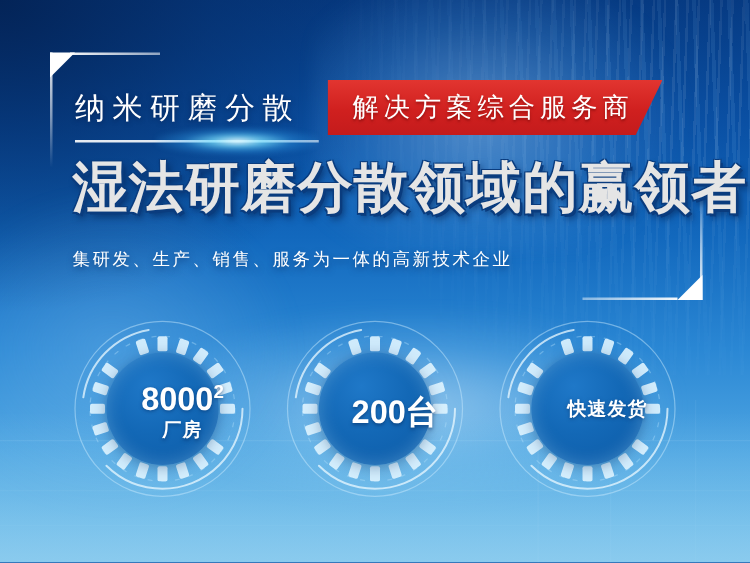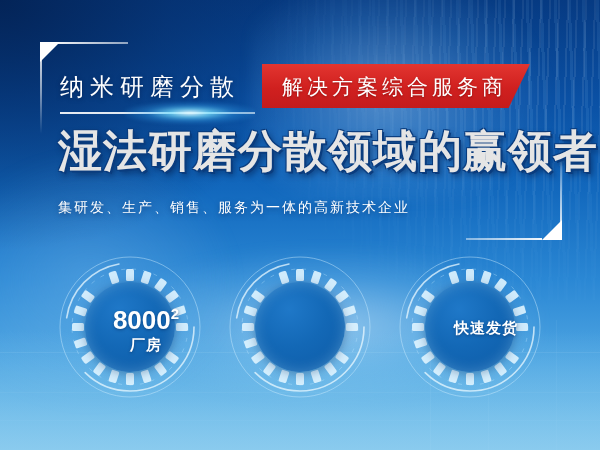--- a/index.html
+++ b/index.html
@@ -322,20 +322,21 @@
           <g transform="rotate(306 75 75)">
               <rect x="71" y="17" width="8" height="12" rx="1.5"></rect>
             </g>
           <g transform="rotate(342 75 75)">
               <rect x="71" y="17" width="8" height="12" rx="1.5"></rect>
             </g>
         </g>
       </svg>
       <div class="disc"></div>
       <div class="disc-text">
+        <div class="disc-value"><span>200台</span><sup></sup></div>
       </div>
     </div>
 
     <div class="badge b3">
       <svg class="ring-svg" viewBox="0 0 150 150">
         <circle cx="75" cy="75" r="70" fill="none" stroke="#cfeeff" stroke-opacity=".45" stroke-width="1"></circle>
         <circle cx="75" cy="75" r="64" fill="none" stroke="#eaf8ff" stroke-opacity=".75" stroke-width="1.6" stroke-dasharray="150 60 80 112" stroke-linecap="round"></circle>
         <circle cx="75" cy="75" r="58" fill="none" stroke="#bfe8ff" stroke-opacity=".35" stroke-width="1" stroke-dasharray="4 7"></circle>
         <g fill="#dff4ff" fill-opacity=".9">
           <g transform="rotate(0 75 75)">

